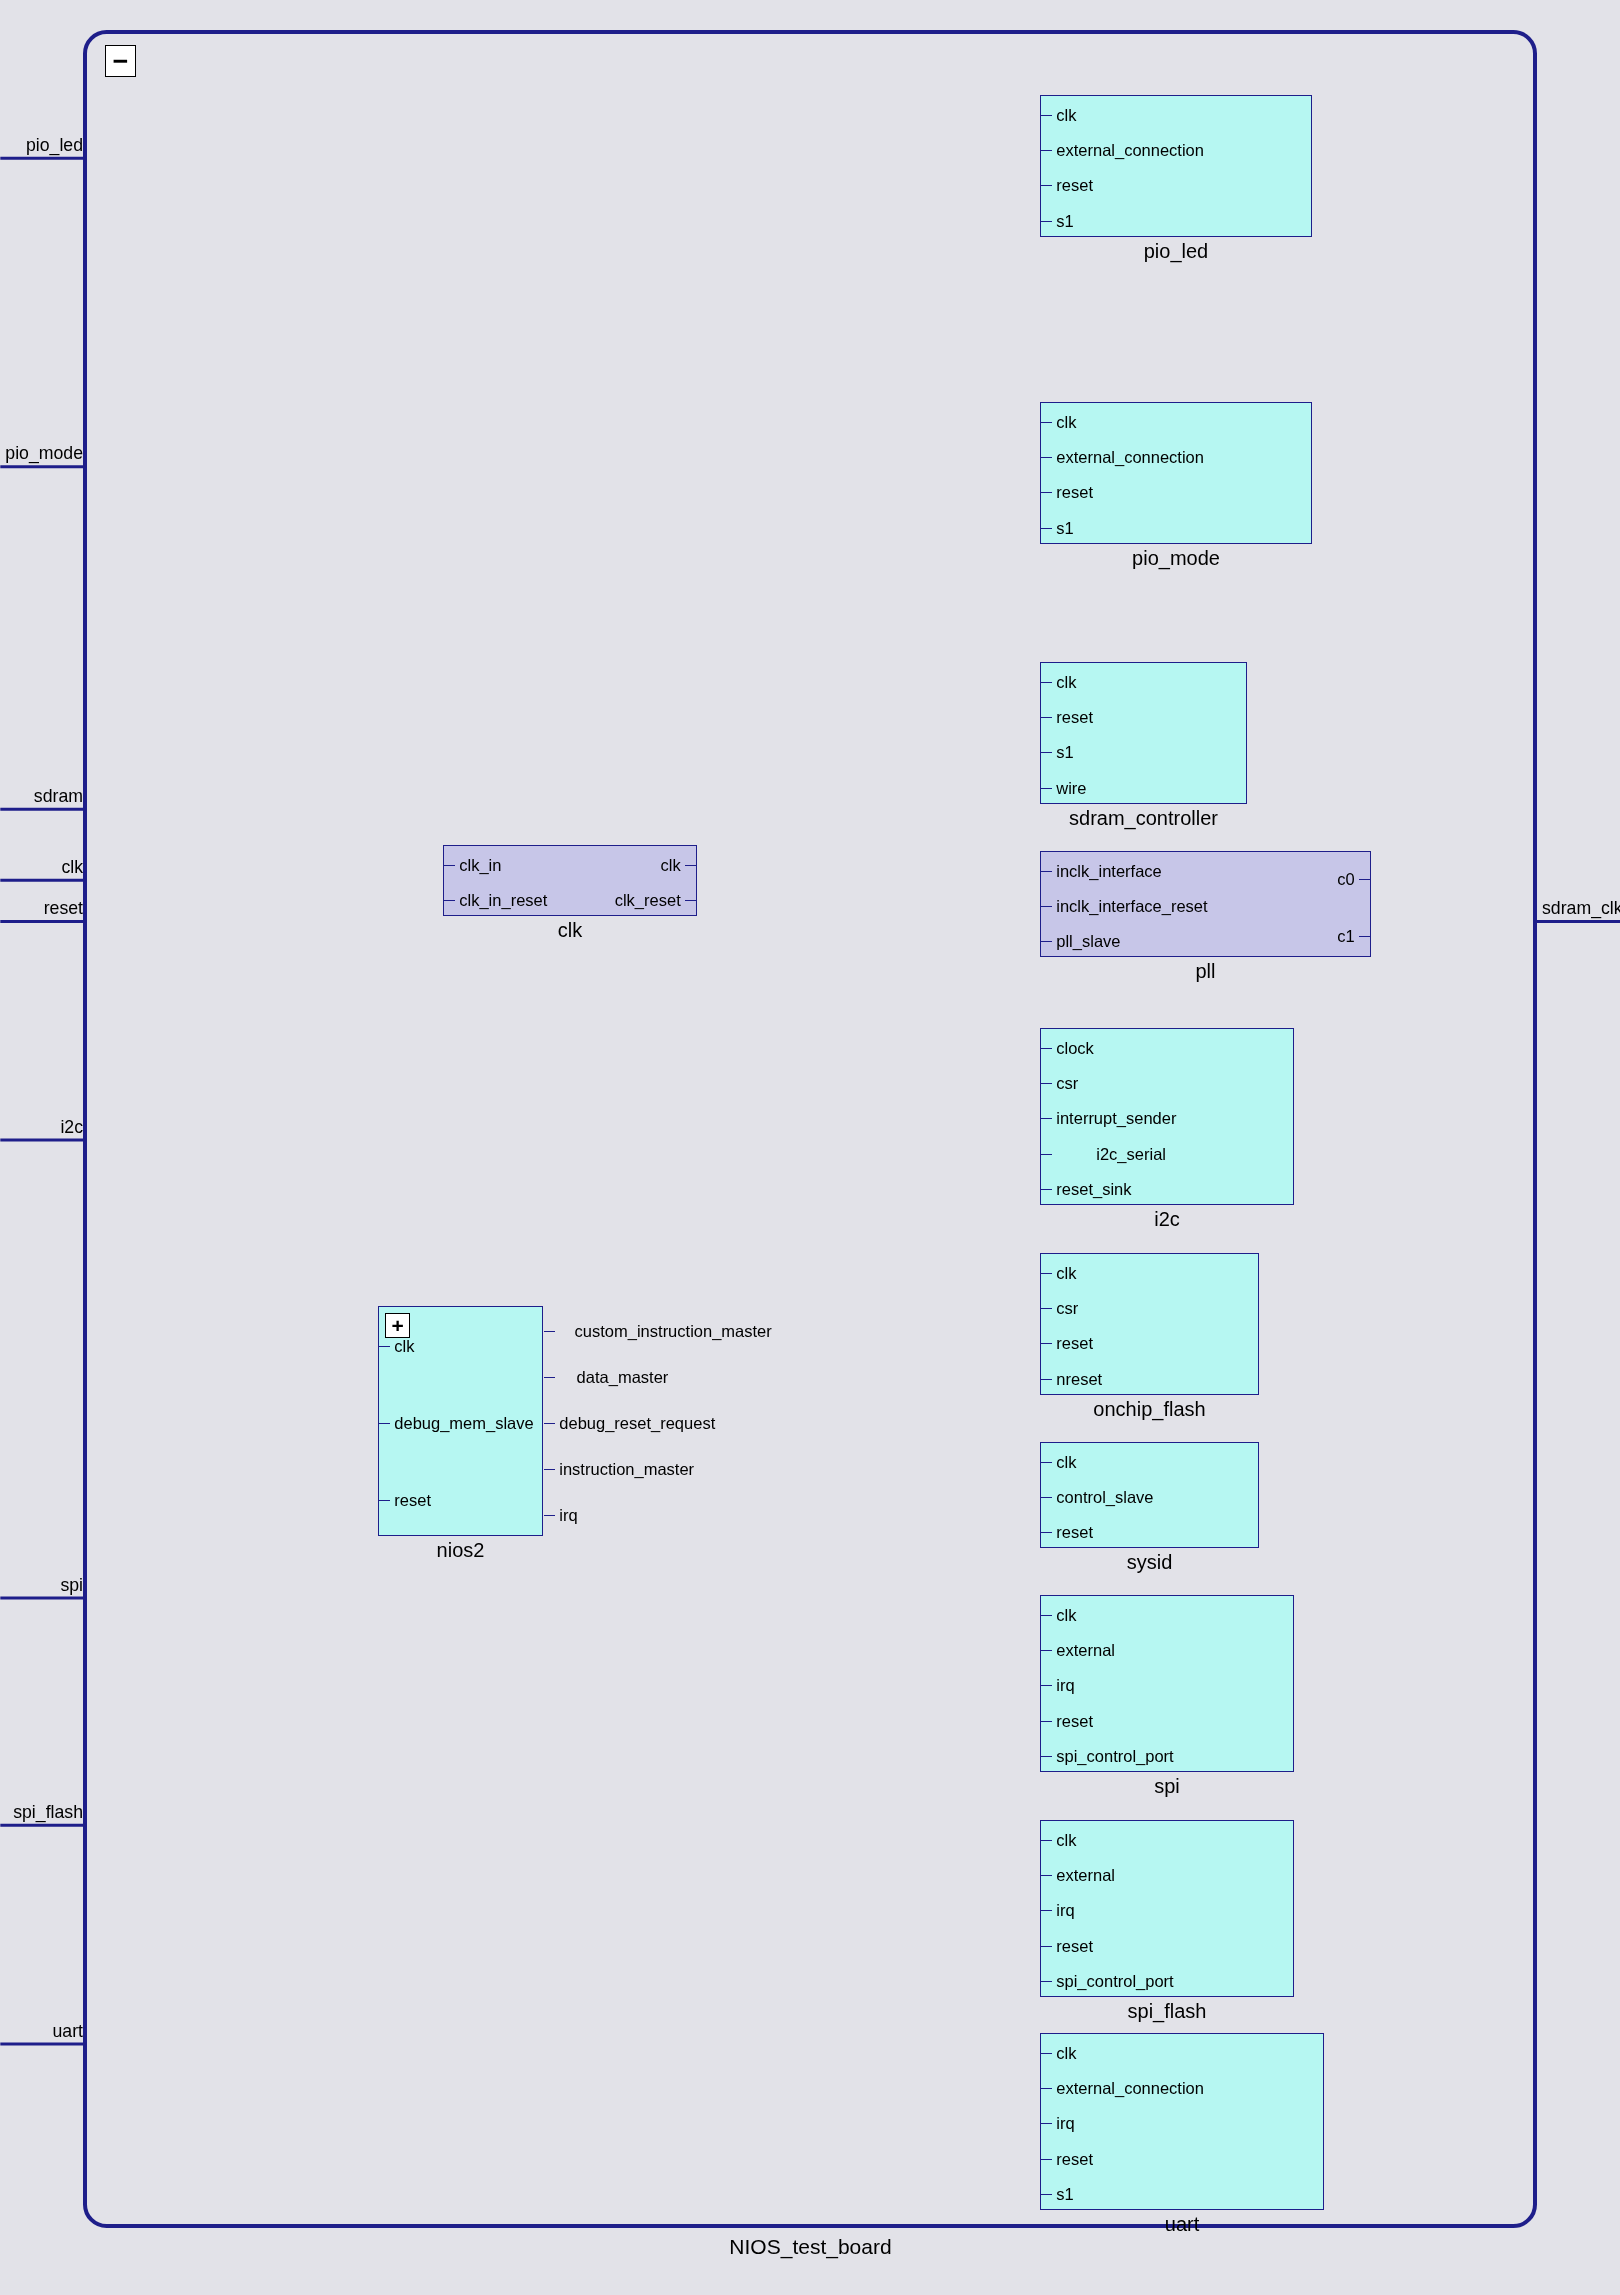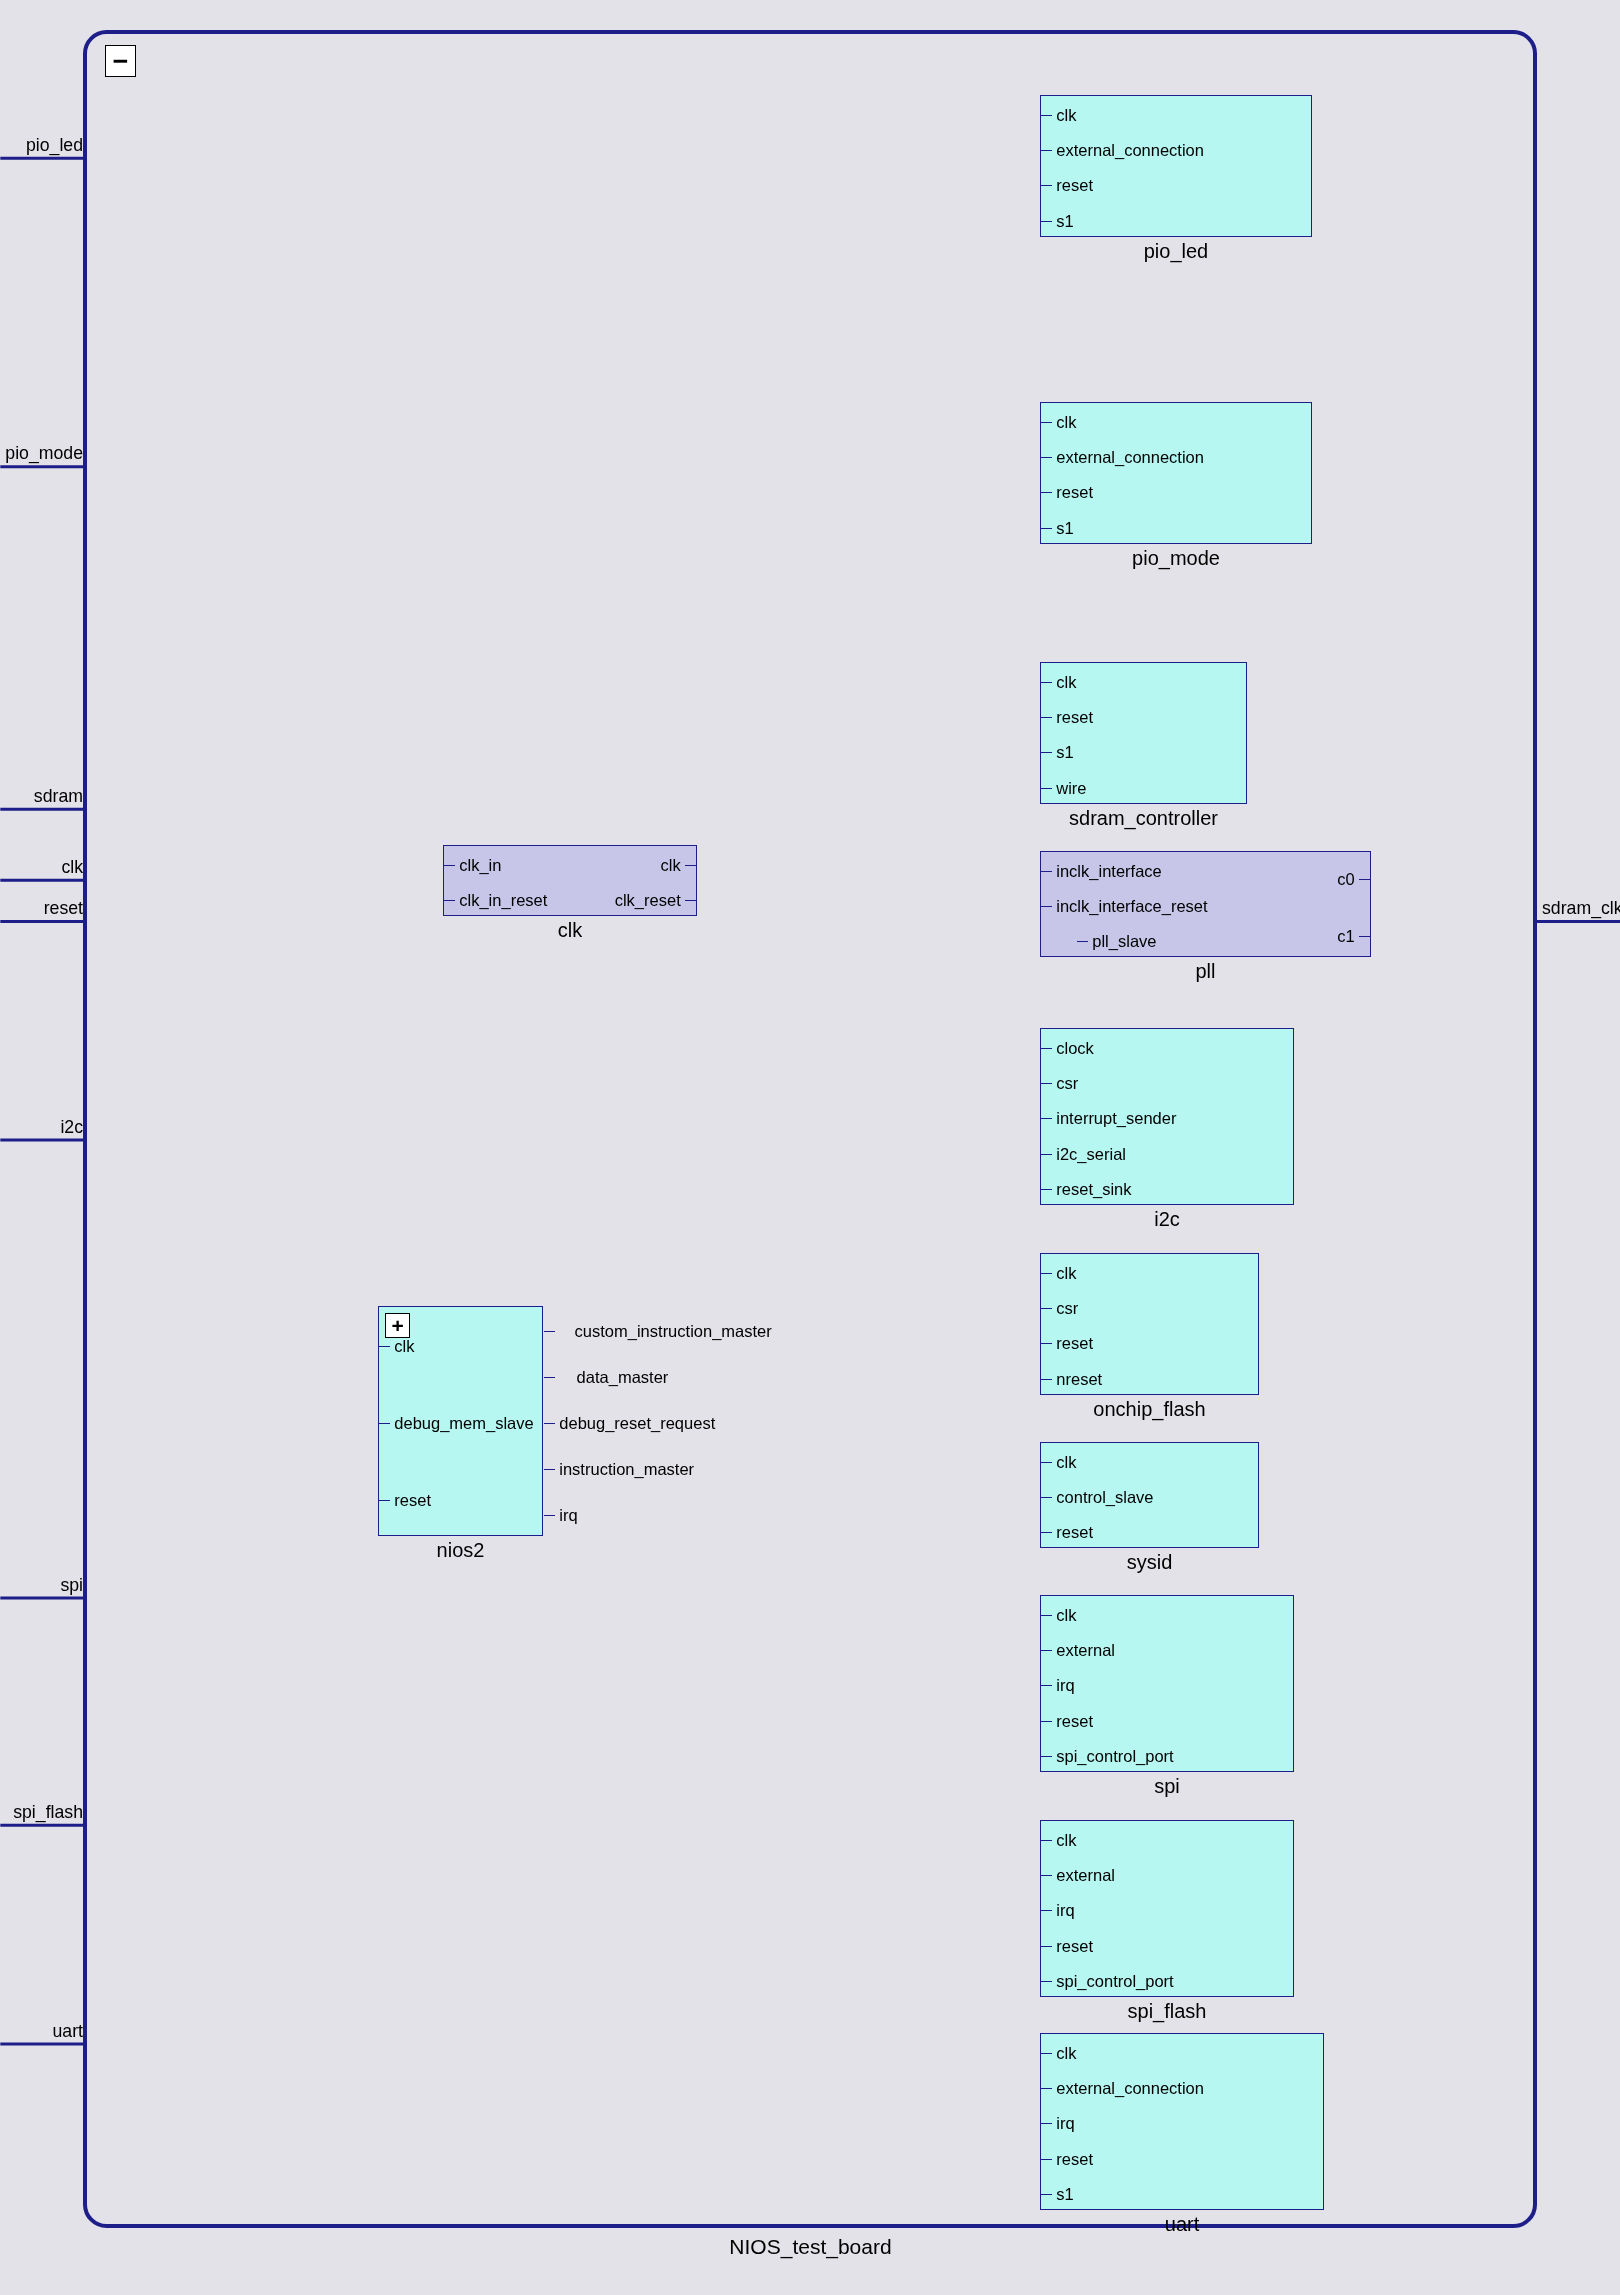--- a/index.html
+++ b/index.html
@@ -316,21 +316,21 @@
       <div class="block purple" style="left: 1040px; top: 851px; width: 331px; height: 106px;">
         <div class="block-title">pll</div>
         <div class="port left" style="top: 9.5px;">
           <span class="tick"></span>
           <span class="lbl">inclk_interface</span>
         </div>
         <div class="port left" style="top: 45px;">
           <span class="tick"></span>
           <span class="lbl">inclk_interface_reset</span>
         </div>
-        <div class="port left" style="top: 80px; padding-left: 36px;">
+        <div class="port left" style="top: 80px;">
           <span class="tick"></span>
           <span class="lbl">pll_slave</span>
         </div>
         <div class="port right" style="top: 18.3px; margin-left: 16px;">
           <span class="tick"></span>
           <span class="lbl">c0</span>
         </div>
         <div class="port right" style="top: 75px; justify-content: flex-end;">
           <span class="tick"></span>
           <span class="lbl">c1</span>
@@ -343,21 +343,21 @@
           <span class="lbl">clock</span>
         </div>
         <div class="port left" style="top: 45px;">
           <span class="tick"></span>
           <span class="lbl">csr</span>
         </div>
         <div class="port left" style="top: 80px;">
           <span class="tick"></span>
           <span class="lbl">interrupt_sender</span>
         </div>
-        <div class="port left" style="top: 116px;">
+        <div class="port left" style="top: 116px; gap: 40px;">
           <span class="tick"></span>
           <span class="lbl">i2c_serial</span>
         </div>
         <div class="port left" style="top: 151px;">
           <span class="tick"></span>
           <span class="lbl">reset_sink</span>
         </div>
       </div>
       <div class="block" style="left: 1040px; top: 1253px; width: 219px; height: 142px;">
         <div class="block-title">onchip_flash</div>

